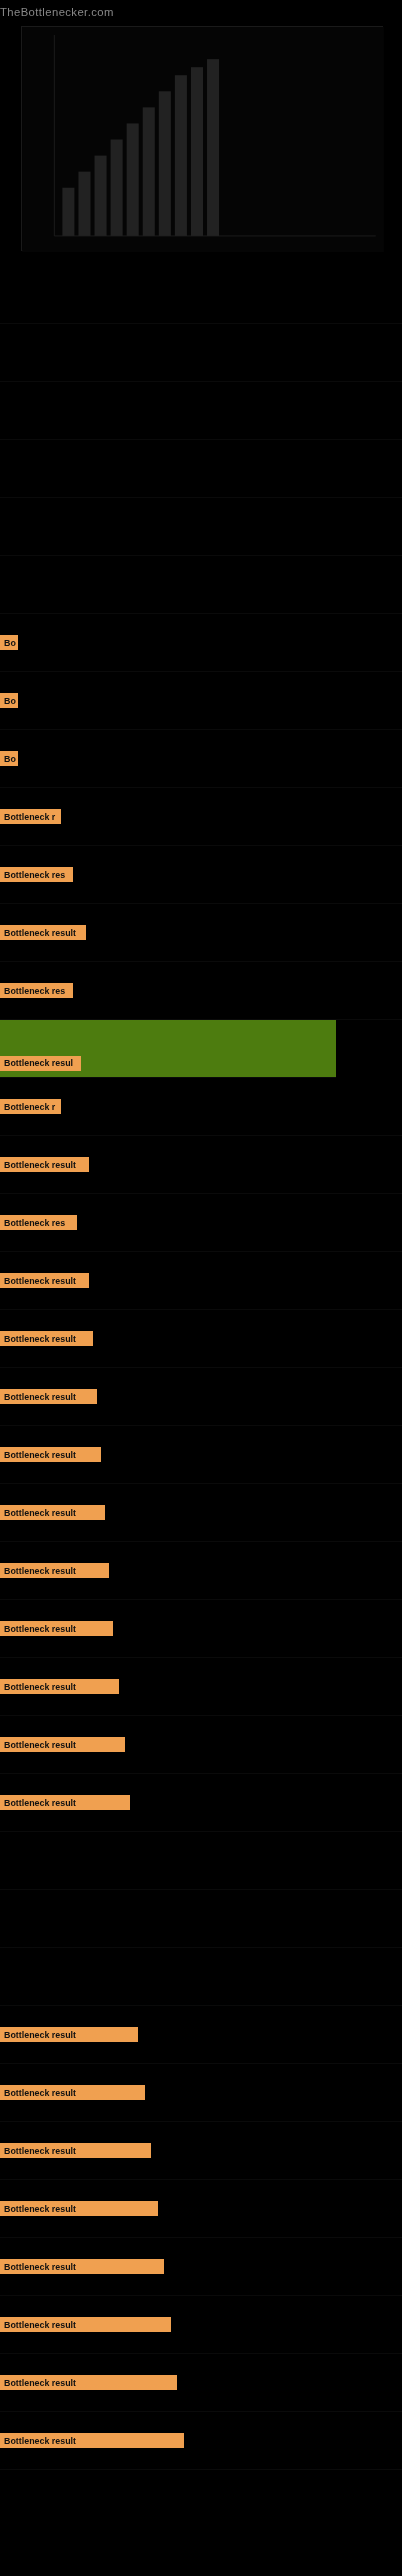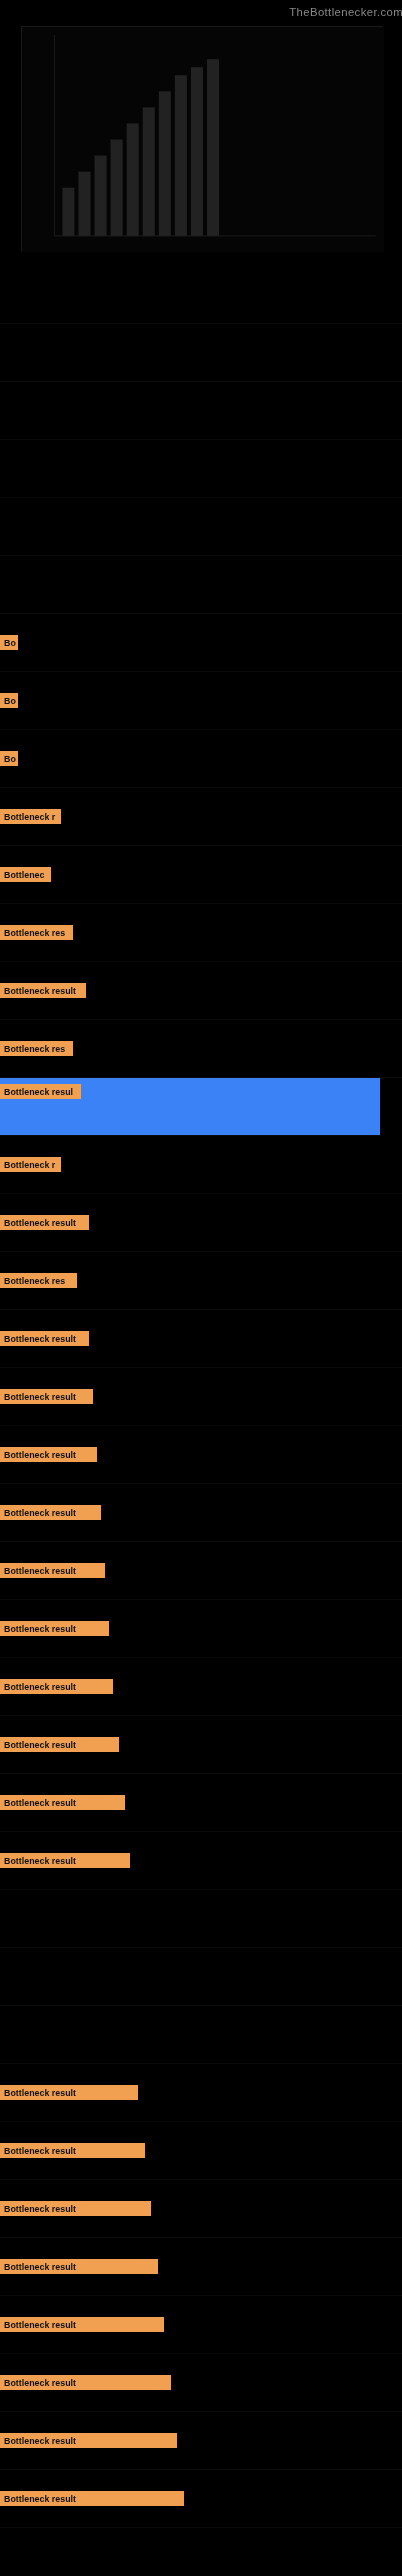--- a/index.html
+++ b/index.html
@@ -19,21 +19,21 @@
       width: 403px;
       background: #000;
     }
   </style>
 </head>
 <body>
 
 <div class="page-container">
 
   <div style="background:#000; width:403px; height:266px; position:relative;">
-    <div style="color:#888; font-size:11.3px; text-align:right; padding-top:6.4px; letter-spacing:0.4px;">TheBottlenecker.com</div>
+    <div style="color:#888; font-size:11.3px; text-align:left; padding-top:6.4px; letter-spacing:0.4px;">TheBottlenecker.com</div>
 
     <div style="width:362px; height:225px; margin: 8px auto; background:#000; border:0.8px solid #1a1a1a;">
       
       <svg width="362" height="225" viewBox="0 0 450 280">
 
         <rect width="450" height="280" fill="#050505"></rect>
 
         <line x1="40" y1="10" x2="40" y2="260" stroke="#222" stroke-width="1"></line>
 
         <line x1="40" y1="260" x2="440" y2="260" stroke="#222" stroke-width="1"></line>
@@ -65,32 +65,29 @@
       <div style="width: 403px; background: rgb(0, 0, 0); min-height: 58px; border-bottom: 0.8px solid rgb(10, 10, 10); display: flex; align-items: center; padding: 6.4px 0px;">
         <span style="display: inline-block; background-color: rgb(240, 160, 80); color: rgb(17, 17, 17); font-size: 8.9px; font-weight: bold; padding: 2.4px 4px; white-space: nowrap; width: 17.7px; overflow: hidden; min-width: 17.7px;">Bo</span>
       </div>
       <div style="width: 403px; background: rgb(0, 0, 0); min-height: 58px; border-bottom: 0.8px solid rgb(10, 10, 10); display: flex; align-items: center; padding: 6.4px 0px;">
         <span style="display: inline-block; background-color: rgb(240, 160, 80); color: rgb(17, 17, 17); font-size: 8.9px; font-weight: bold; padding: 2.4px 4px; white-space: nowrap; width: 17.7px; overflow: hidden; min-width: 17.7px;">Bo</span>
       </div>
       <div style="width: 403px; background: rgb(0, 0, 0); min-height: 58px; border-bottom: 0.8px solid rgb(10, 10, 10); display: flex; align-items: center; padding: 6.4px 0px;">
         <span style="display: inline-block; background-color: rgb(240, 160, 80); color: rgb(17, 17, 17); font-size: 8.9px; font-weight: bold; padding: 2.4px 4px; white-space: nowrap; width: 61px; overflow: hidden; min-width: 61px;">Bottleneck r</span>
       </div>
       <div style="width: 403px; background: rgb(0, 0, 0); min-height: 58px; border-bottom: 0.8px solid rgb(10, 10, 10); display: flex; align-items: center; padding: 6.4px 0px;">
-        <span style="display: inline-block; background-color: rgb(240, 160, 80); color: rgb(17, 17, 17); font-size: 8.9px; font-weight: bold; padding: 2.4px 4px; white-space: nowrap; width: 51px; overflow: hidden; min-width: 51px;">Bottlenec</span>
-      </div>
-      <div style="width: 403px; background: rgb(0, 0, 0); min-height: 58px; border-bottom: 0.8px solid rgb(10, 10, 10); display: flex; align-items: center; padding: 6.4px 0px;">
         <span style="display: inline-block; background-color: rgb(240, 160, 80); color: rgb(17, 17, 17); font-size: 8.9px; font-weight: bold; padding: 2.4px 4px; white-space: nowrap; width: 73px; overflow: hidden; min-width: 73px;">Bottleneck res</span>
       </div>
       <div style="width: 403px; background: rgb(0, 0, 0); min-height: 58px; border-bottom: 0.8px solid rgb(10, 10, 10); display: flex; align-items: center; padding: 6.4px 0px;">
         <span style="display: inline-block; background-color: rgb(240, 160, 80); color: rgb(17, 17, 17); font-size: 8.9px; font-weight: bold; padding: 2.4px 4px; white-space: nowrap; width: 86px; overflow: hidden; min-width: 86px;">Bottleneck result</span>
       </div>
       <div style="width: 403px; background: rgb(0, 0, 0); min-height: 58px; border-bottom: 0.8px solid rgb(10, 10, 10); display: flex; align-items: center; padding: 6.4px 0px;">
         <span style="display: inline-block; background-color: rgb(240, 160, 80); color: rgb(17, 17, 17); font-size: 8.9px; font-weight: bold; padding: 2.4px 4px; white-space: nowrap; width: 73px; overflow: hidden; min-width: 73px;">Bottleneck res</span>
       </div>
-      <div style="width: 380px; background: #3b82f6; min-height: 58px; border-bottom: 0.8px solid rgb(10, 10, 10); display: flex; align-items: flex-start; padding: 6.4px 0px;">
+      <div style="width: 336px; background: #4d7c0f; min-height: 58px; border-bottom: 0.8px solid rgb(10, 10, 10); display: flex; align-items: flex-end; padding: 6.4px 0px;">
         <span style="display: inline-block; background-color: rgb(240, 160, 80); color: rgb(17, 17, 17); font-size: 8.9px; font-weight: bold; padding: 2.4px 4px; white-space: nowrap; width: 81px; overflow: hidden; min-width: 81px;">Bottleneck resul</span>
       </div>
       <div style="width: 403px; background: rgb(0, 0, 0); min-height: 58px; border-bottom: 0.8px solid rgb(10, 10, 10); display: flex; align-items: center; padding: 6.4px 0px;">
         <span style="display: inline-block; background-color: rgb(240, 160, 80); color: rgb(17, 17, 17); font-size: 8.9px; font-weight: bold; padding: 2.4px 4px; white-space: nowrap; width: 61px; overflow: hidden; min-width: 61px;">Bottleneck r</span>
       </div>
       <div style="width: 403px; background: rgb(0, 0, 0); min-height: 58px; border-bottom: 0.8px solid rgb(10, 10, 10); display: flex; align-items: center; padding: 6.4px 0px;">
         <span style="display: inline-block; background-color: rgb(240, 160, 80); color: rgb(17, 17, 17); font-size: 8.9px; font-weight: bold; padding: 2.4px 4px; white-space: nowrap; width: 89px; overflow: hidden; min-width: 89px;">Bottleneck result</span>
       </div>
       <div style="width: 403px; background: rgb(0, 0, 0); min-height: 58px; border-bottom: 0.8px solid rgb(10, 10, 10); display: flex; align-items: center; padding: 6.4px 0px;">
         <span style="display: inline-block; background-color: rgb(240, 160, 80); color: rgb(17, 17, 17); font-size: 8.9px; font-weight: bold; padding: 2.4px 4px; white-space: nowrap; width: 77px; overflow: hidden; min-width: 77px;">Bottleneck res</span>

